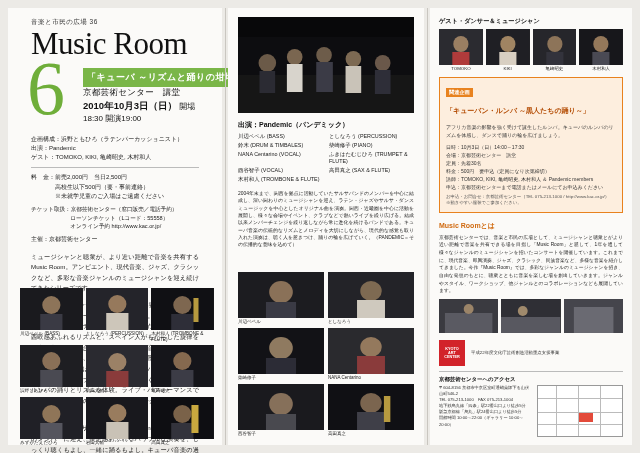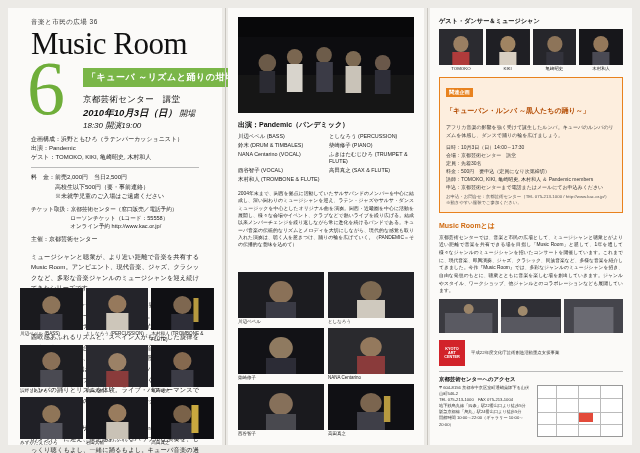--- a/index.html
+++ b/index.html
@@ -38,22 +38,22 @@
     font-size:76px;line-height:76px;color:#6fae3a;font-weight:400;
   }
   .titlebox{
     position:absolute;left:52px;top:10px;right:0;
   }
   .jp-title{
     display:inline-block;
     background:#7ab648;color:#fff;font-size:9px;font-weight:bold;
     padding:3px 4px;letter-spacing:.5px;white-space:nowrap;
   }
-  .venue{font-size:8.5px;color:#111;margin-top:7px;letter-spacing:.3px;}
-  .datespec{font-size:8px;color:#111;margin-top:1px;font-style:italic;}
+  .venue{font-size:8.5px;color:#111;letter-spacing:.3px;}
+  .datespec{font-size:8px;color:#111;margin-top:1px;}
   .datespec .big{font-size:9.5px;font-weight:bold;}
   .small-list{font-size:6px;line-height:1.5;color:#222;margin-top:5px;}
   .small-list .row{display:block;}
   .hr-thin{height:1px;background:#bbb;margin:5px 0;}
   .price{font-size:6px;line-height:1.55;color:#222;}
   .ticket{font-size:5.6px;line-height:1.5;color:#222;margin-top:4px;}
   .org{font-size:6px;color:#222;margin-top:4px;}
   .bodytext{
     font-size:6.2px;line-height:1.72;color:#1a1a1a;
     text-align:justify;margin-top:8px;

